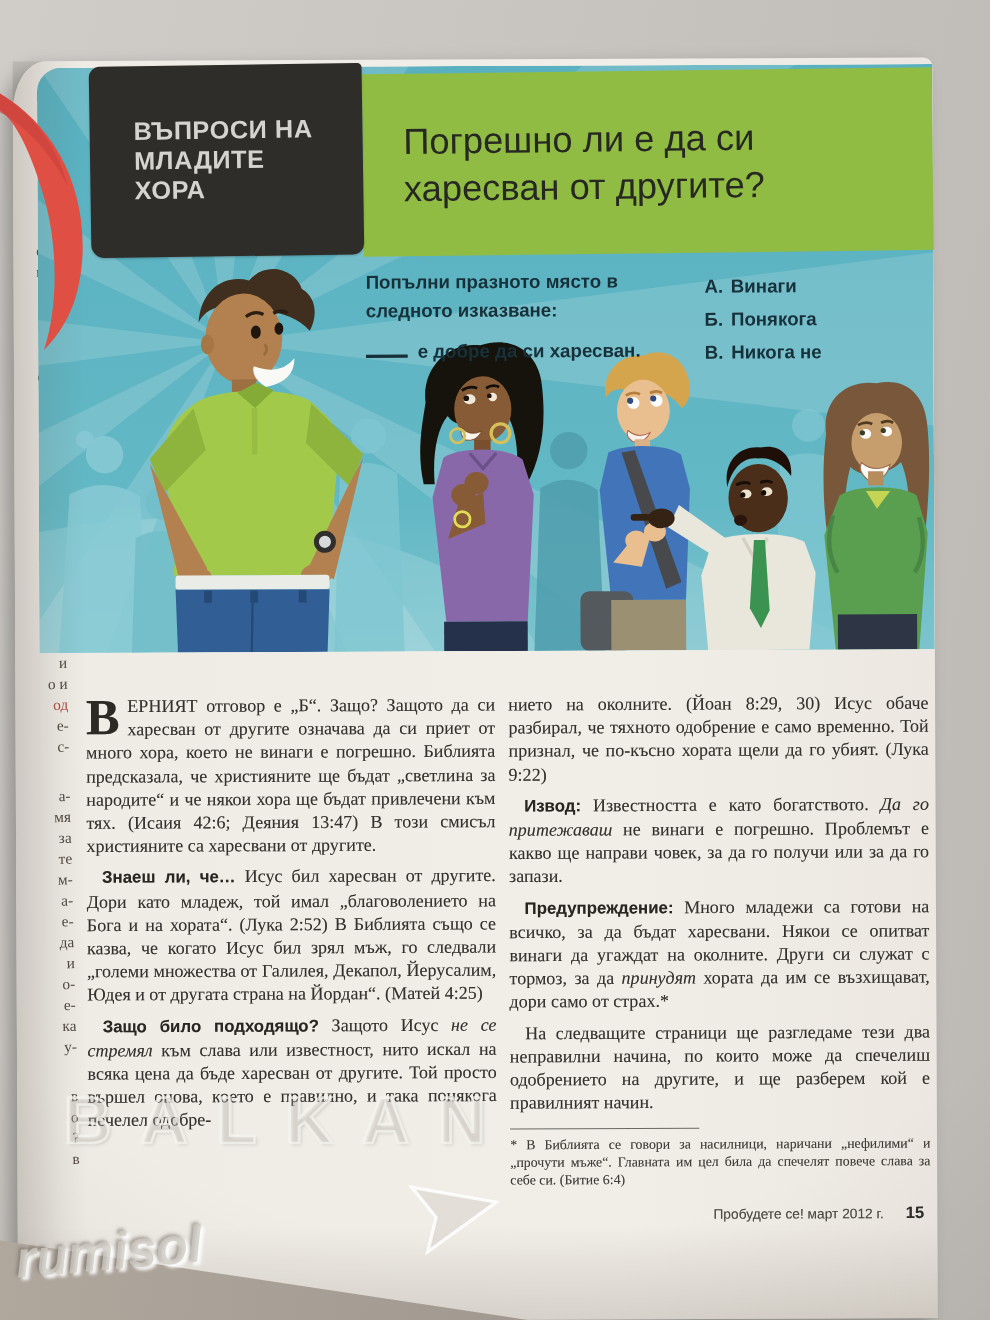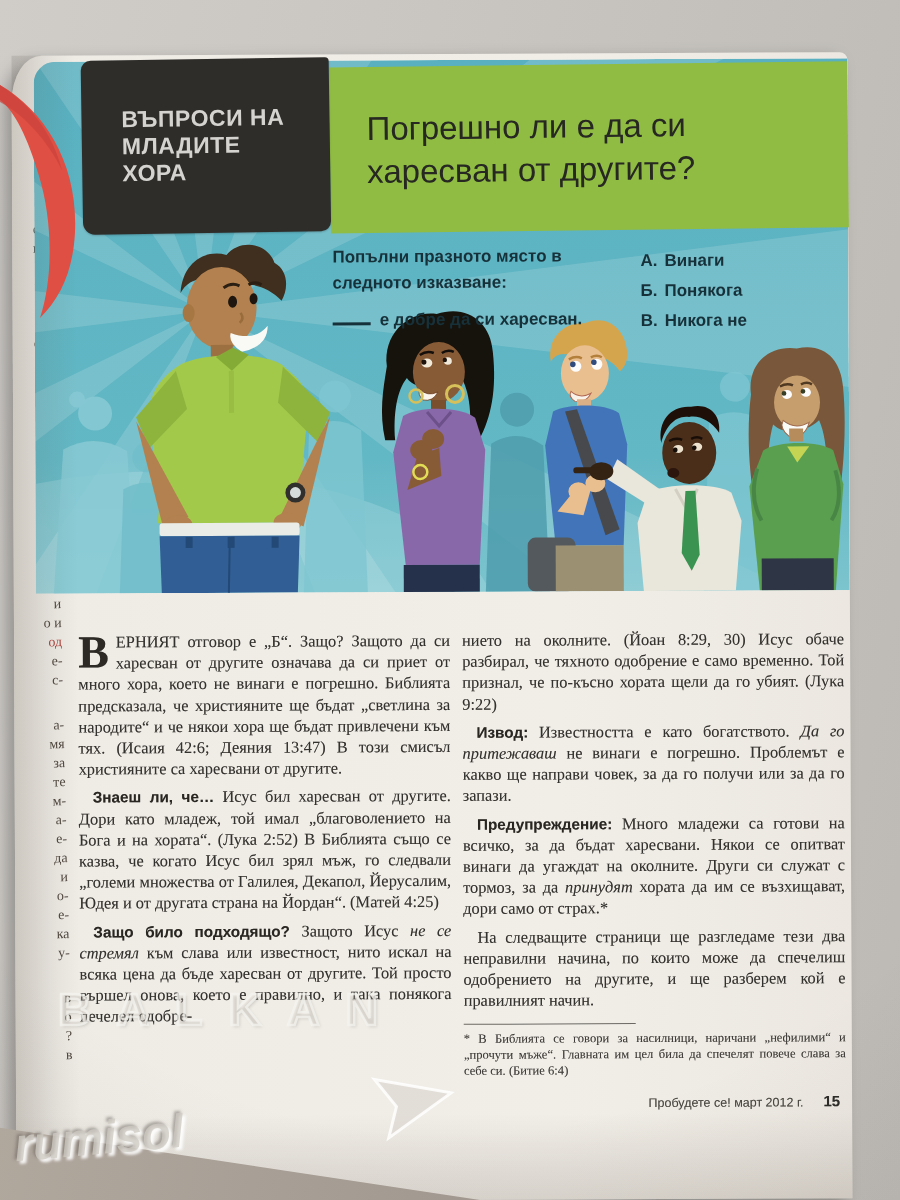--- a/index.html
+++ b/index.html
@@ -82,21 +82,21 @@
   .lead{font-family:"Liberation Sans",sans-serif;font-weight:bold;font-size:15.3px;color:#27241f;}
   .it{font-style:italic;}
   .fn-rule{width:172px;border:0;border-top:1.6px solid #6b6862;margin:13px 0 7px 0;}
   .footnote{font-size:12.6px;line-height:15.8px;color:#3e3b37;text-align:justify;}
   .footer-row{margin-top:12px;display:flex;justify-content:flex-end;align-items:baseline;
     font-family:"Liberation Sans",sans-serif;color:#4a4741;font-size:12.5px;}
   .footer-row .pnum{font-weight:bold;font-size:15px;color:#2b2a27;margin-left:20px;margin-right:6px;}
 
   
   .wm{position:absolute;z-index:9;pointer-events:none;white-space:nowrap;}
-  .wm-balkan{left:58px;top:984px;font-weight:bold;font-size:45px;letter-spacing:26px;
+  .wm-balkan{left:58px;top:984px;font-weight:bold;font-size:60px;letter-spacing:26px;
     color:rgba(240,238,233,0.16);
     -webkit-text-stroke:2.5px rgba(246,244,239,0.75);
     text-shadow:2px 2px 3px rgba(120,114,106,0.25);}
   .wm-auction{left:8px;top:1002px;font-weight:bold;font-size:118px;line-height:1;letter-spacing:2px;
     color:rgba(214,210,203,0.52);
     text-shadow:3px 3px 4px rgba(255,255,255,0.9),-2px -3px 4px rgba(105,100,93,0.45);}
   .wm-rumisol{left:14px;top:1110px;font-weight:bold;font-style:italic;font-size:47px;
     transform:rotate(-5deg);
     color:rgba(206,202,195,0.78);
     text-shadow:3px 3px 3px rgba(255,255,255,0.9),-2px -2px 3px rgba(105,100,93,0.5);}

